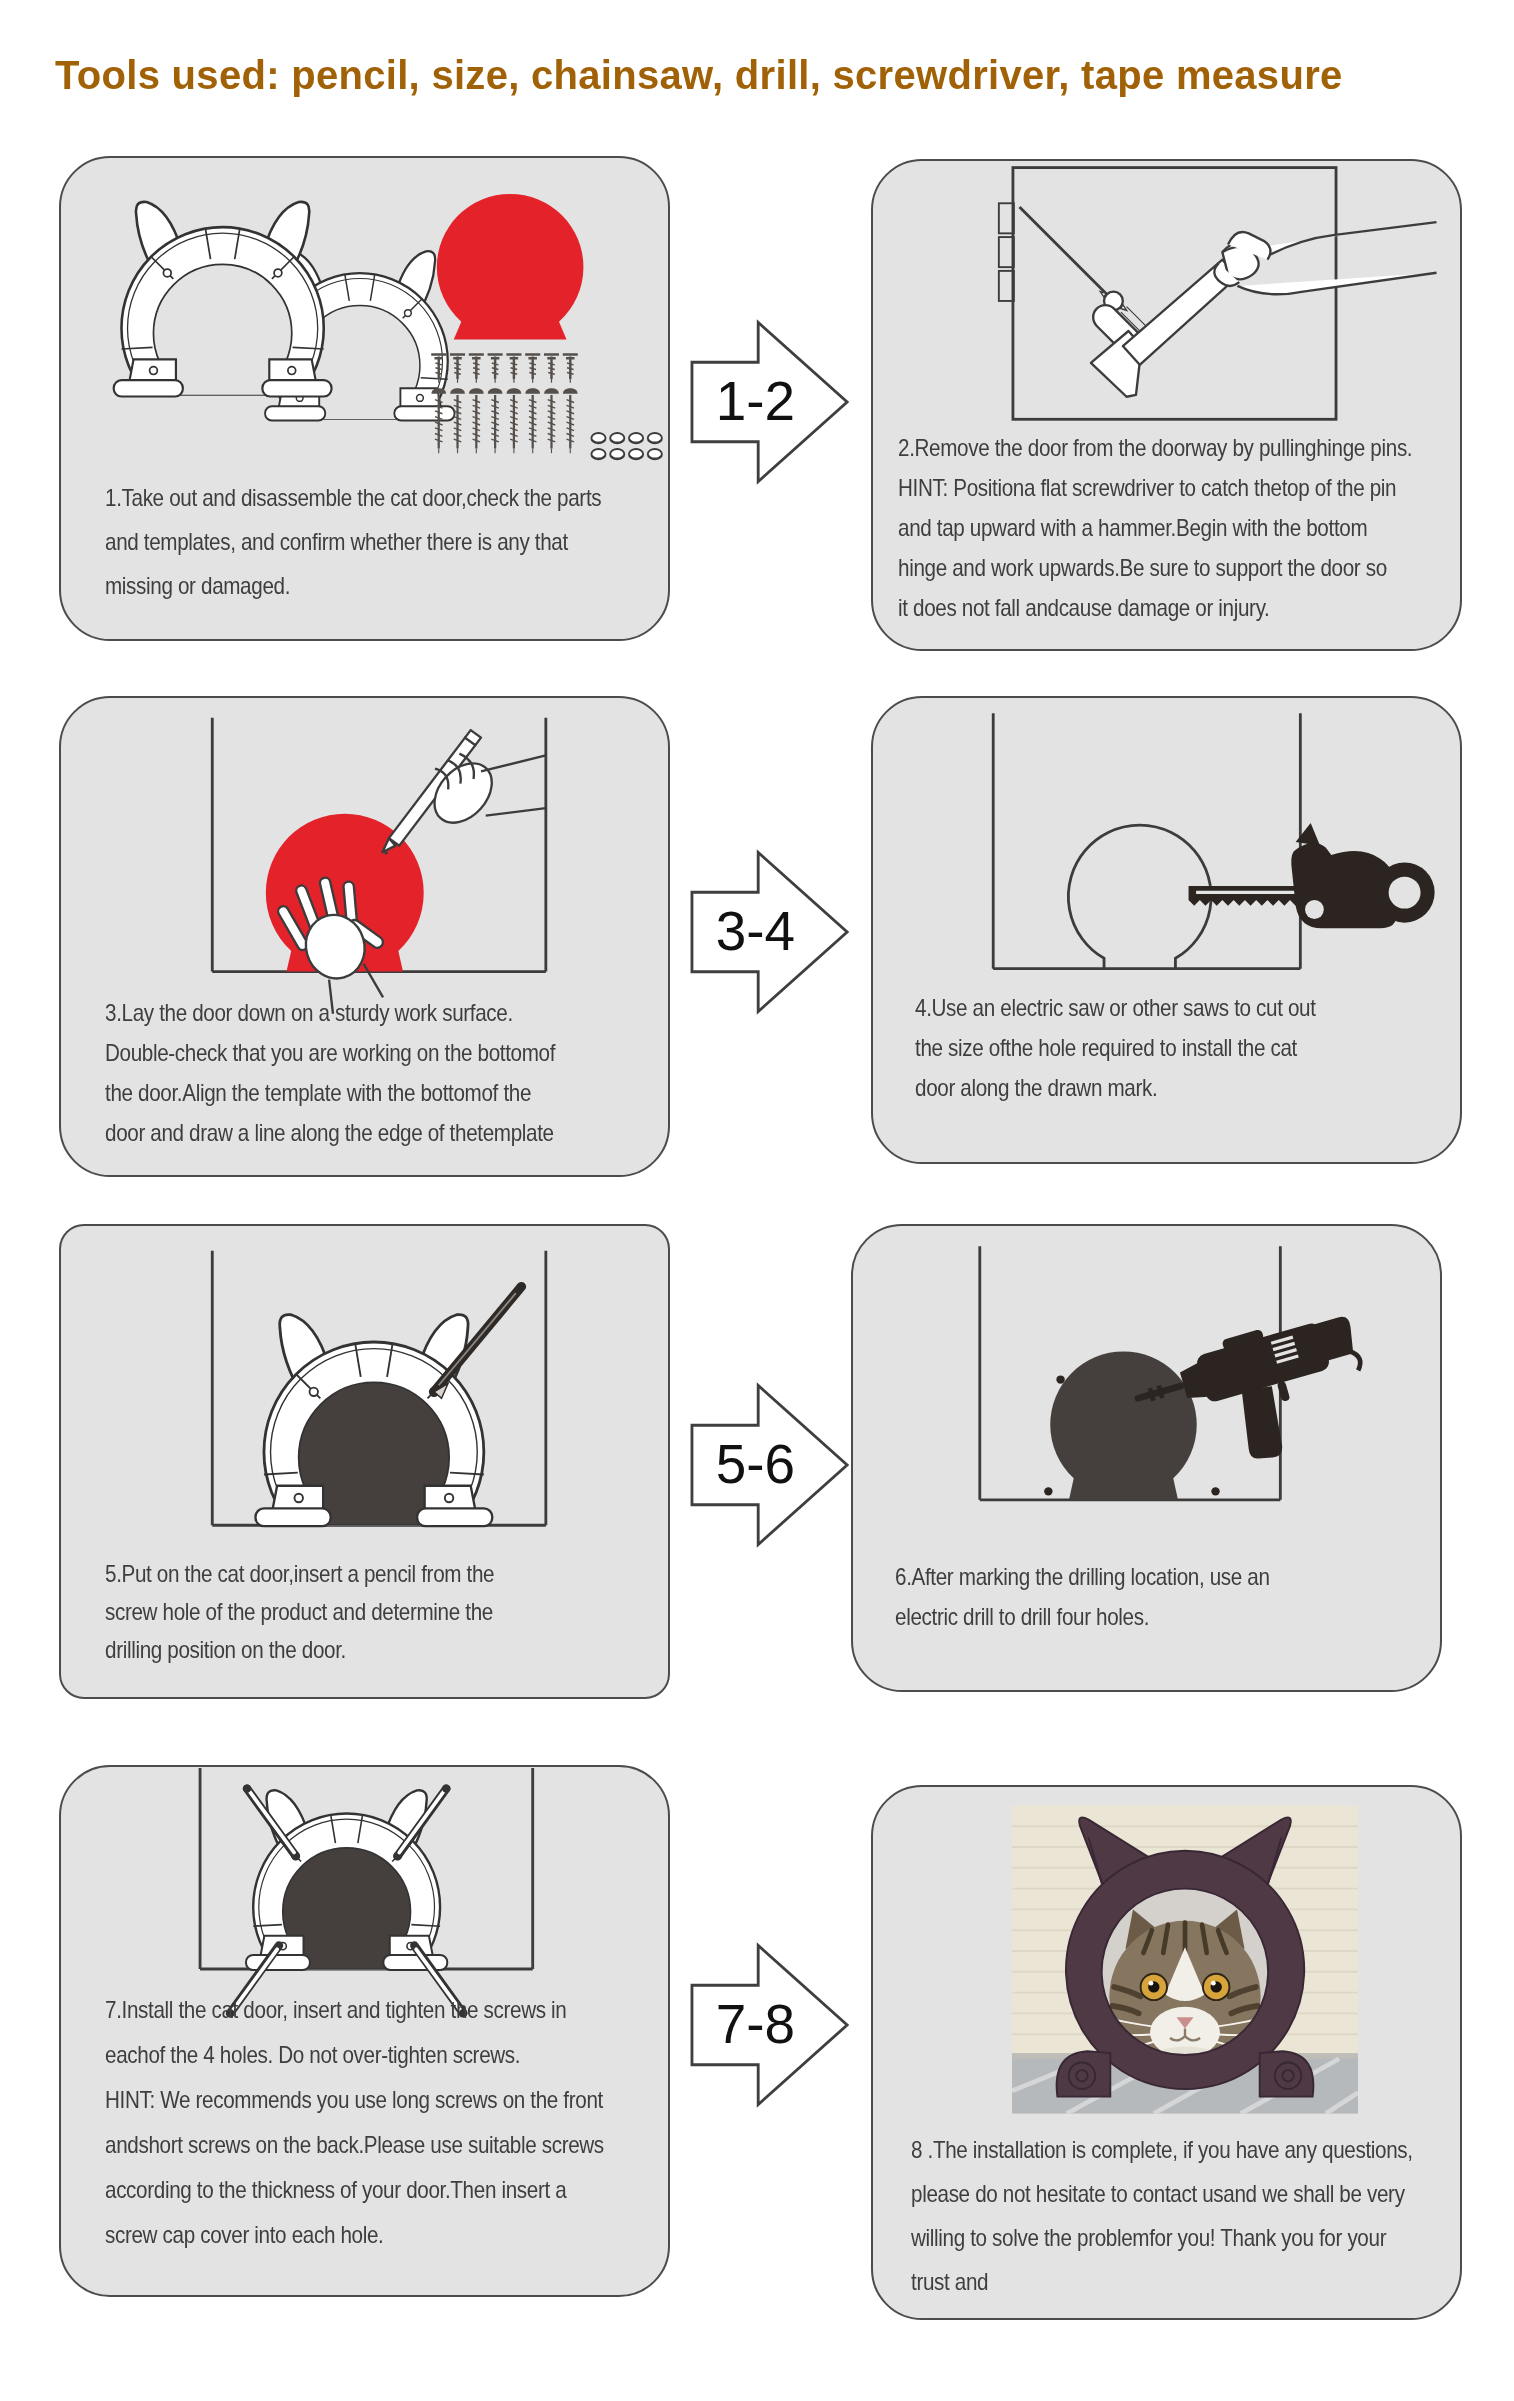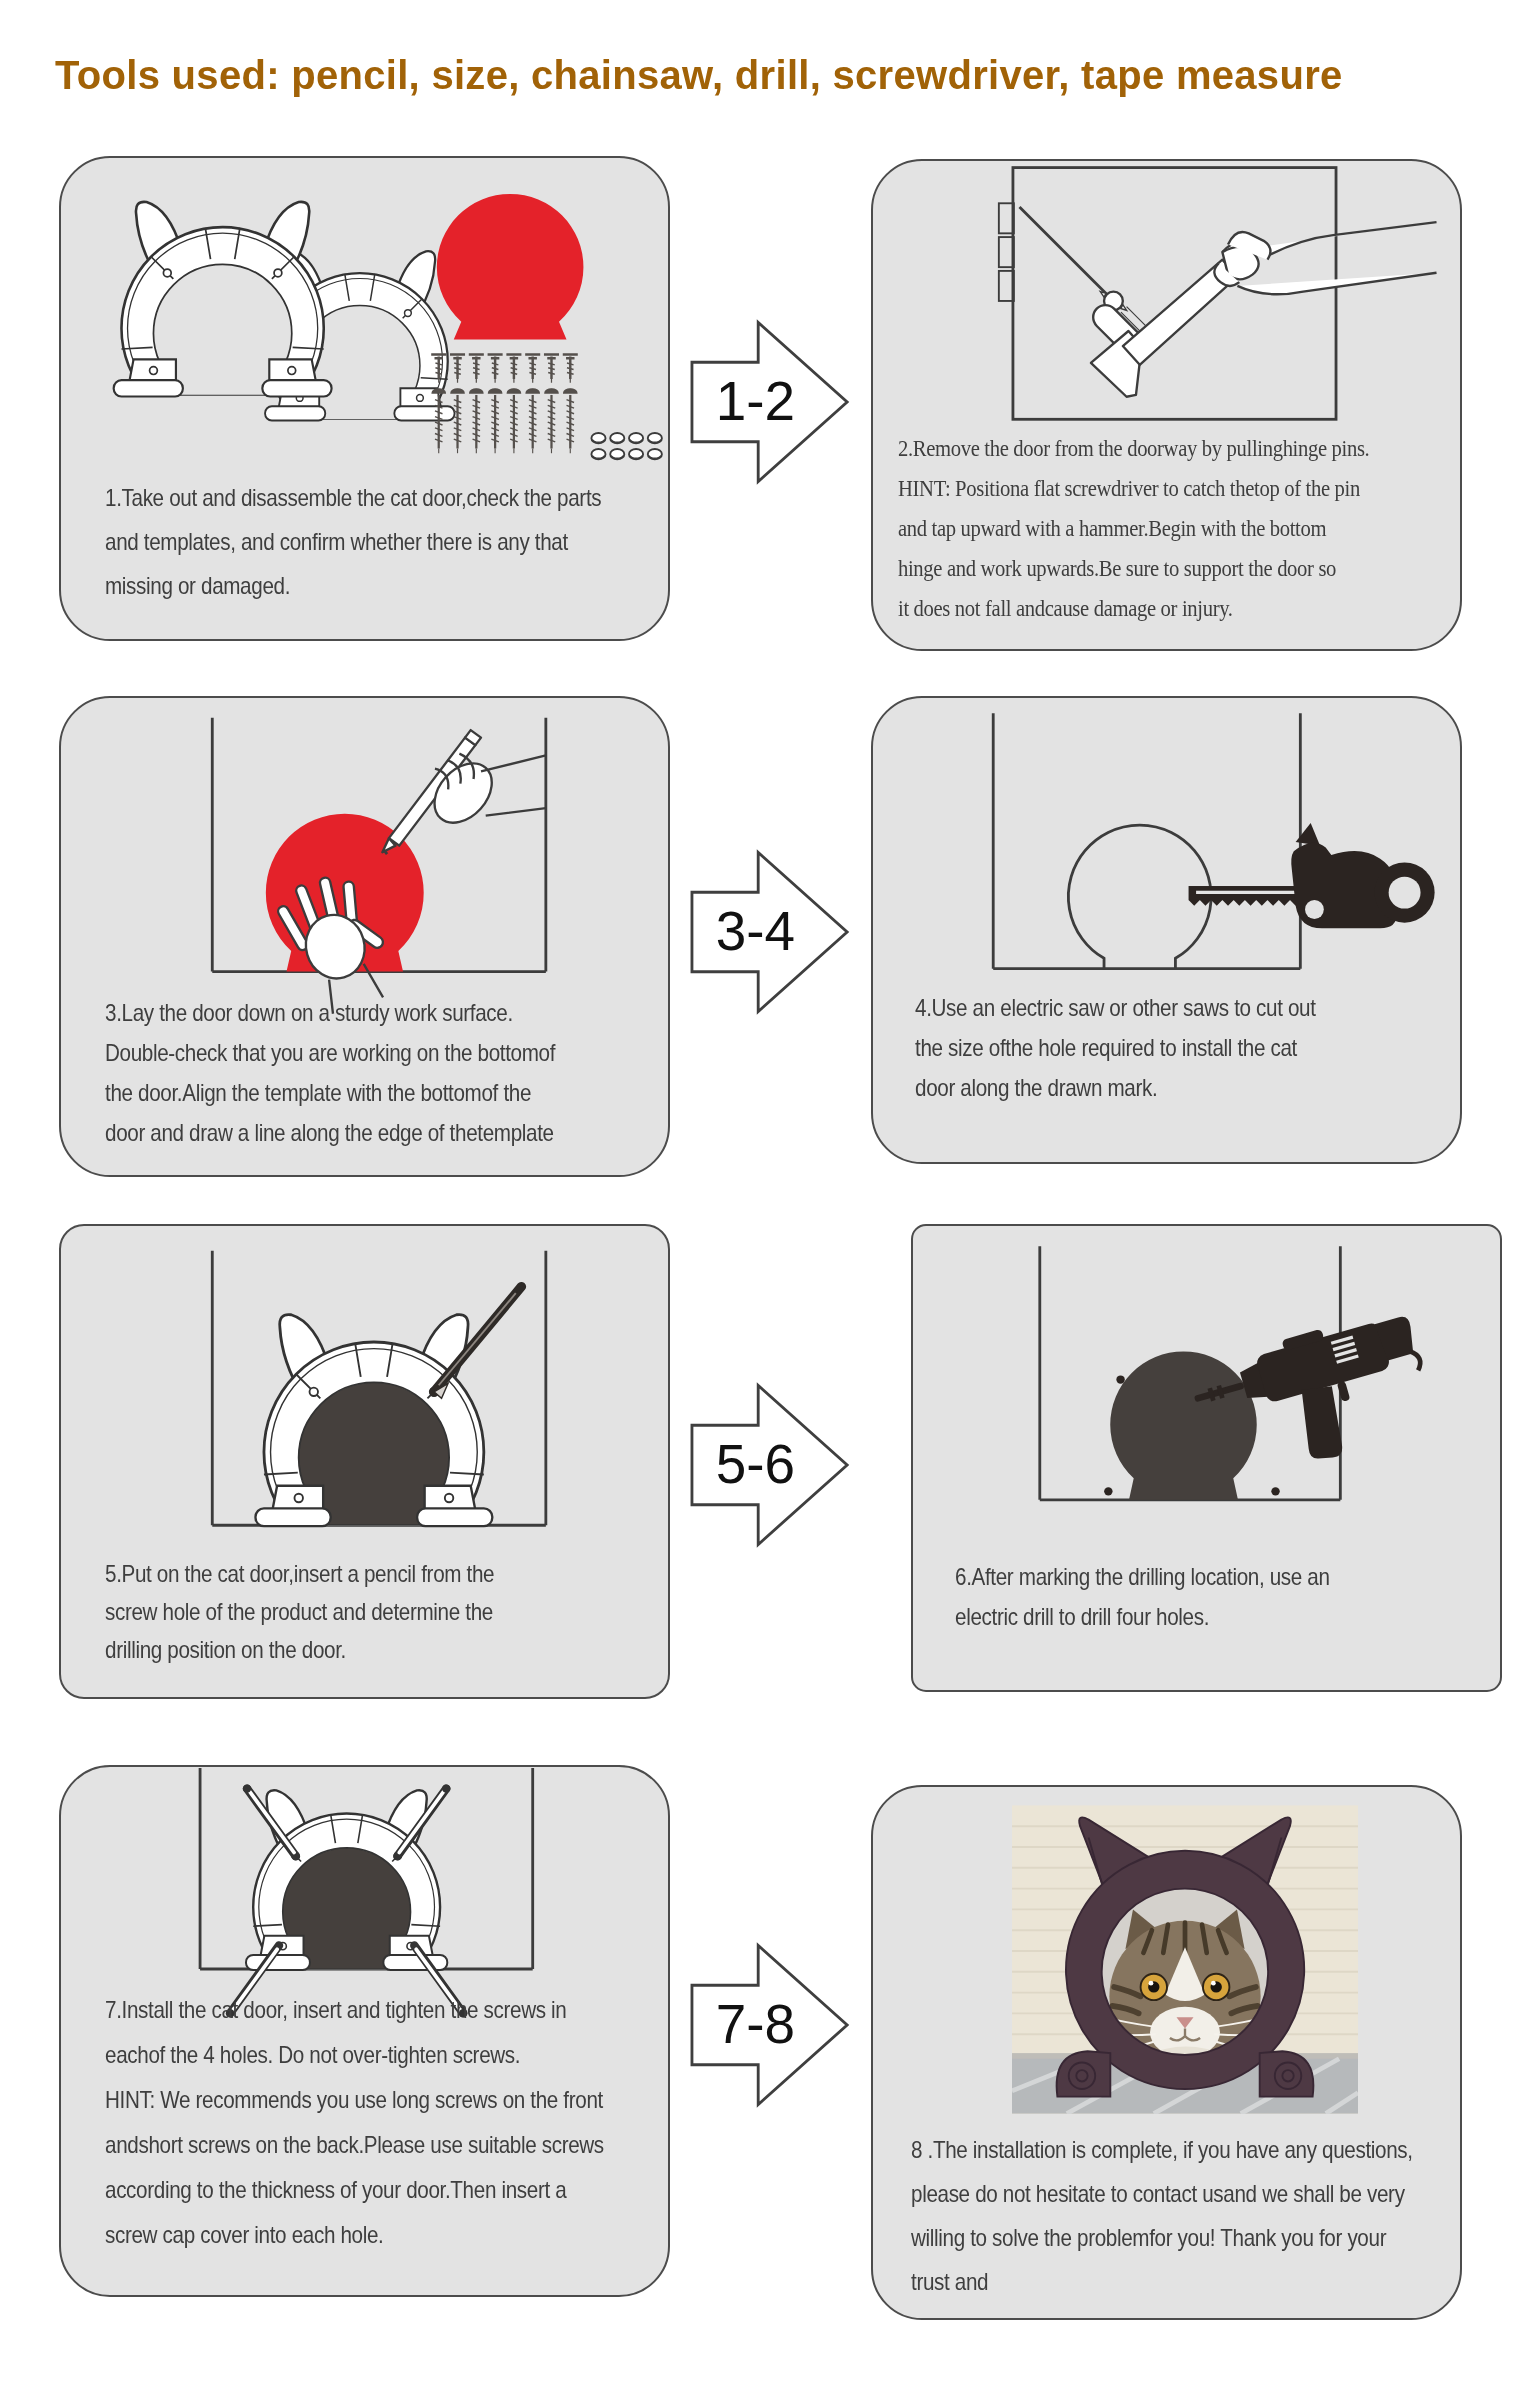--- a/index.html
+++ b/index.html
@@ -114,21 +114,21 @@
         <use href="#capG" transform="translate(632,314)"></use>
     </g>
   </svg>
   <div class="caption" style="left:44px;top:318px;line-height:44px;">
       <div>1.Take out and disassemble the cat door,check the parts</div>
       <div>and templates, and confirm whether there is any that</div>
       <div>missing or damaged.</div>
     </div>
 </section>
 
-<section class="panel" style="left:871px;top:159px;width:591px;height:492px;font-family:Liberation Serif, serif;">
+<section class="panel" style="left:871px;top:159px;width:591px;height:492px;">
   <svg class="art" viewBox="0 0 625 278" style="height:263px">
     <rect x="149" y="6" width="344" height="268" fill="none" stroke="#3c3c3c" stroke-width="3"></rect>
     <g fill="none" stroke="#3c3c3c" stroke-width="2">
       <rect x="134" y="44" width="16" height="32"></rect>
       <rect x="134" y="80" width="16" height="32"></rect>
       <rect x="134" y="116" width="16" height="32"></rect>
     </g>
     <g fill="#fff" stroke="#3c3c3c">
       <line x1="156" y1="48" x2="250" y2="142" stroke-width="3"></line>
       <circle cx="256" cy="148" r="10" stroke-width="2.5"></circle>
@@ -230,21 +230,21 @@
       <path d="M 397,175 l 15,-9 -7,16 z" fill="#d8d4d0" stroke="#2e2a27" stroke-width="1.5"></path>
     </g>
   </svg>
   <div class="caption" style="left:44px;top:329px;line-height:38px;">
       <div>5.Put on the cat door,insert a pencil from the</div>
       <div>screw hole of the product and determine the</div>
       <div>drilling position on the door.</div>
     </div>
 </section>
 
-<section class="panel" style="left:911px;top:1224px;width:591px;height:468px;border-radius:15px;">
+<section class="panel" style="left:851px;top:1224px;width:591px;height:468px;">
   <svg class="art" viewBox="0 0 625 344" style="height:326px">
     <path d="M 135,20 V 290 M 455,20 V 290 M 135,290 H 455" stroke="#3c3c3c" stroke-width="3" fill="none"></path>
     <path d="M 288,132 a 78,78 0 0 1 78,78 a 78,78 0 0 1 -25,57 l 5,23 h -116 l 5,-23 a 78,78 0 0 1 -25,-57 a 78,78 0 0 1 78,-78 z" fill="#45403d"></path>
     <g fill="#2b2421">
       <circle cx="221" cy="162" r="4.5"></circle>
         <circle cx="366" cy="162" r="4.5"></circle>
       <circle cx="208" cy="281" r="4.5"></circle>
         <circle cx="386" cy="281" r="4.5"></circle>
     </g>
     <g transform="translate(352,168) rotate(-16)" fill="#2b2421">

